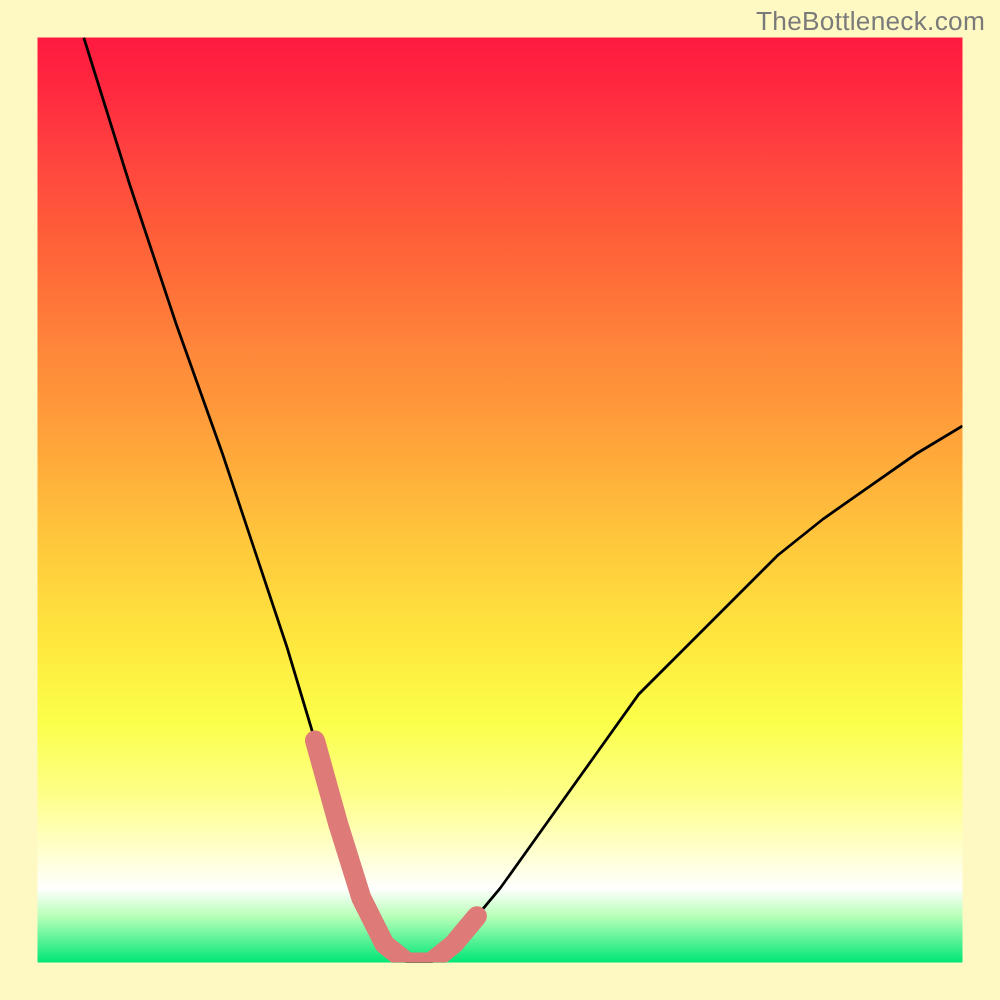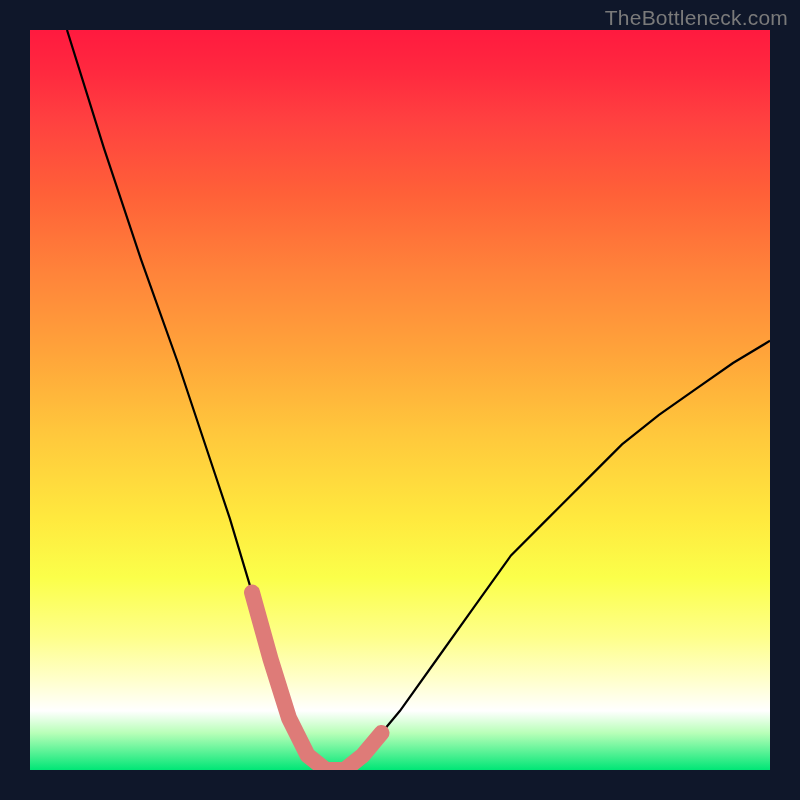--- a/index.html
+++ b/index.html
@@ -10,21 +10,21 @@
     background: #000;
     overflow: hidden;
     font-family: Arial, Helvetica, sans-serif;
   }
   .frame {
     position: absolute;
     left: 0;
     top: 0;
     width: 800px;
     height: 800px;
-    background: #0f172a;
+    background: #fef9c3;
   }
   .plot-area {
     position: absolute;
     left: 30px;
     top: 30px;
     width: 740px;
     height: 740px;
     background: linear-gradient(to bottom,
       #ff1a3f 0%,
       #ff2a3f 6%,

